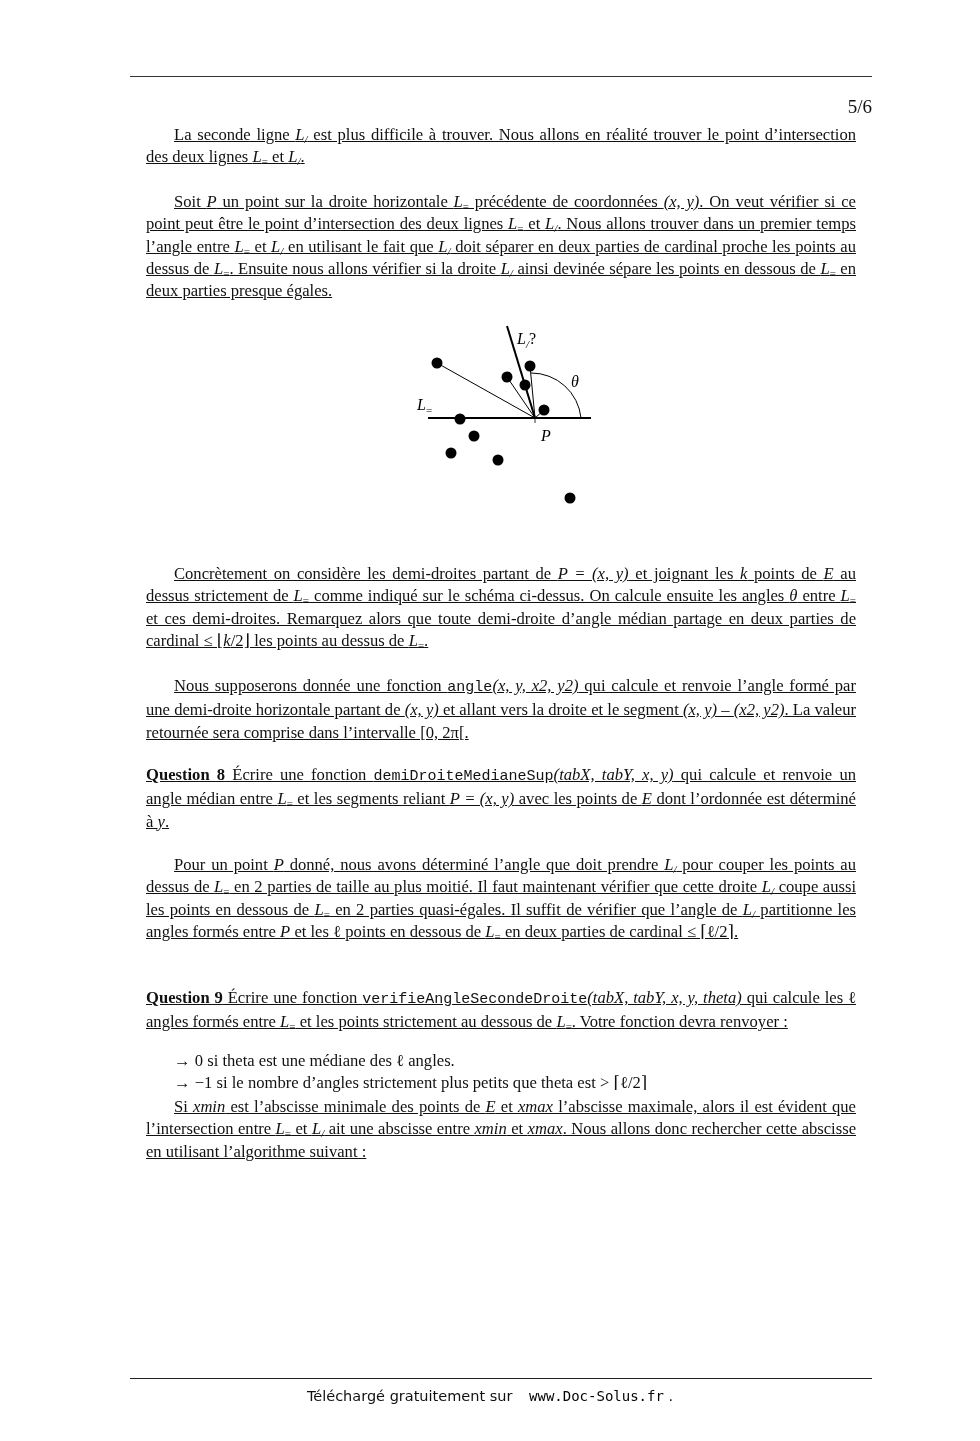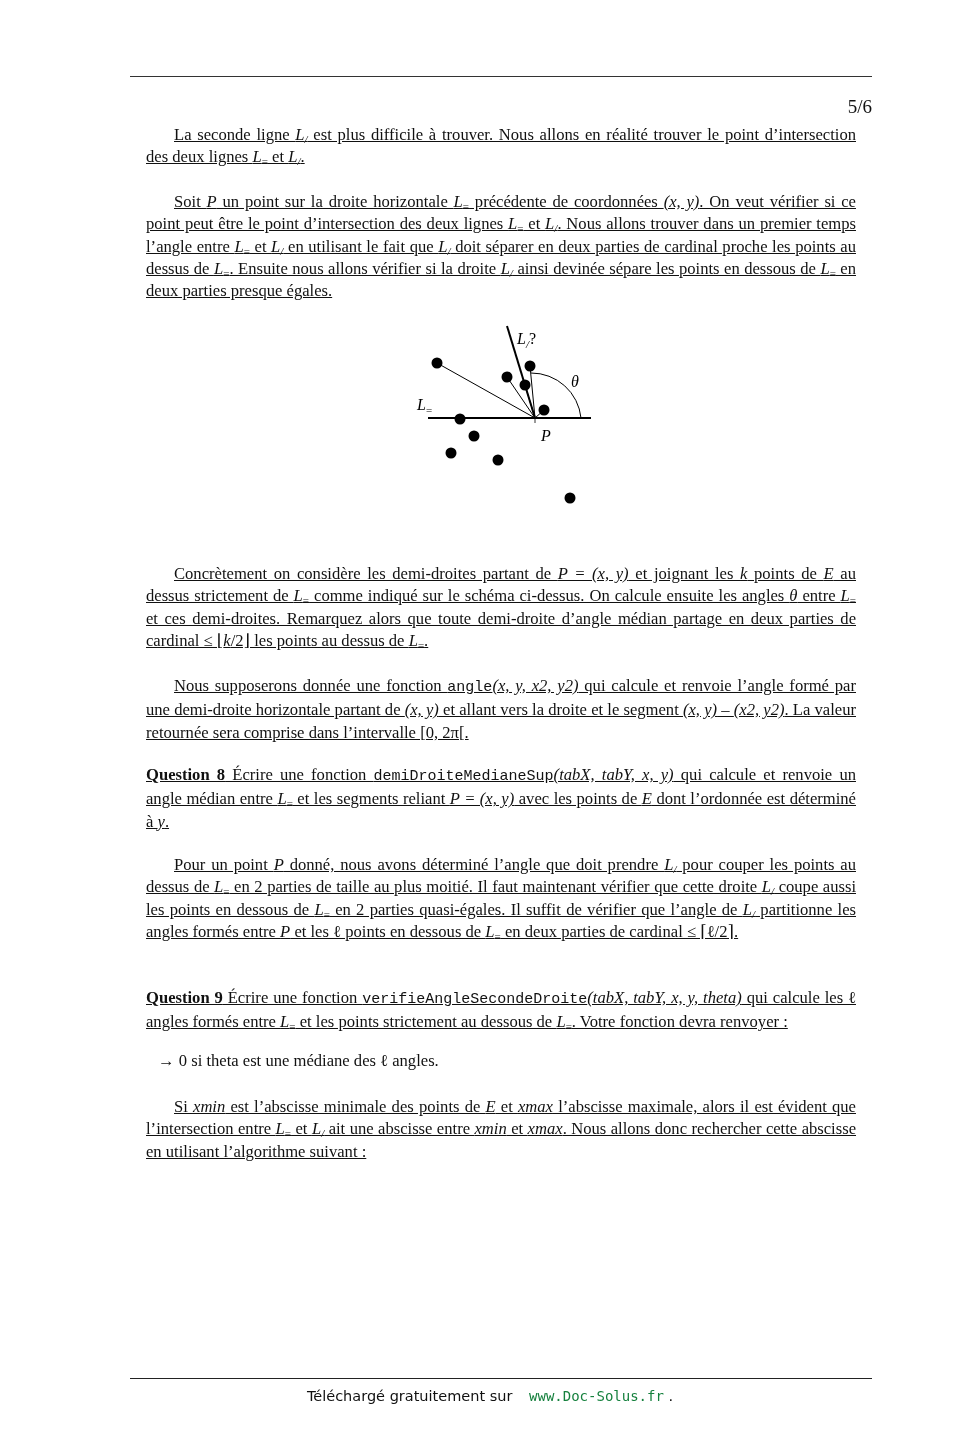--- a/index.html
+++ b/index.html
@@ -9,26 +9,26 @@
   .header-title { position: absolute; left: 0; right: 0; top: 2px; text-align: center; font-size: 17px; }
   .header-page { position: absolute; right: 0; top: 0px; font-size: 19px; margin-top: 44px; }
   p { margin: 16px; font-size: 16.6px; line-height: 22.3px; text-align: justify; text-decoration: underline; }
   .indent { text-indent: 28px; }
   i, .m { font-style: italic; }
   .r { font-style: normal; }
   sub { font-size: 11px; vertical-align: -3px; line-height: 0; }
   .tt { font-family: "Liberation Mono", "DejaVu Sans Mono", monospace; font-size: 15px; }
   b { font-weight: bold; }
   .blk { position: absolute; left: 130px; width: 742px; }
-  .list { margin: 0; padding: 0; list-style: none; }
+  .list { margin: 16px; padding: 0; list-style: none; }
   .list li { font-size: 16.6px; line-height: 22.3px; padding-left: 28px; }
   .footer-line { position: absolute; left: 130px; top: 1378px; width: 742px; border-top: 1.4px solid #222; }
   .footer { position: absolute; left: 0; width: 980px; top: 1388px; text-align: center;
             font-family: "DejaVu Sans", sans-serif; font-size: 14.5px; }
-  .footer a { color: #15803d; text-decoration: none; font-family: "DejaVu Sans Mono", monospace; font-size: 14px; margin-left: 12px; }
+  .footer a { color: #000000; text-decoration: none; font-family: "DejaVu Sans Mono", monospace; font-size: 14px; margin-left: 12px; }
   svg text { font-family: "Liberation Serif", serif; font-style: italic; }
 </style>
 </head>
 <body>
 
 <div class="header">
   <span class="header-page">5/6</span>
 </div>
 
 <div class="blk" style="top:108px;">
@@ -101,20 +101,21 @@
     <span>Pour un point </span><i>P</i><span> donné, nous avons déterminé l’angle que doit prendre </span><i>L<sub>/</sub></i><span> pour couper les points au dessus de </span><i>L<sub class="r">=</sub></i><span> en 2 parties de taille au plus moitié. Il faut maintenant vérifier que cette droite </span><i>L<sub>/</sub></i><span> coupe aussi les points en dessous de </span><i>L<sub class="r">=</sub></i><span> en 2 parties quasi-égales. Il suffit de vérifier que l’angle de </span><i>L<sub>/</sub></i><span> partitionne les angles formés entre </span><i>P</i><span> et les ℓ points en dessous de </span><i>L<sub class="r">=</sub></i><span> en deux parties de cardinal ≤ ⌈ℓ/2⌉.</span>
   </p>
 </div>
 
 <div class="blk" style="top:971px;">
   <p>
     <b>Question 9</b><span>  Écrire une fonction </span><span class="tt">verifieAngleSecondeDroite</span><i>(tabX, tabY, x, y, theta)</i><span> qui calcule les ℓ angles formés entre </span><i>L<sub class="r">=</sub></i><span> et les points strictement au dessous de </span><i>L<sub class="r">=</sub></i><span>. Votre fonction devra renvoyer :</span>
   </p>
   <ul class="list">
     <li>→ 0 si theta est une médiane des ℓ angles.</li>
+    <li>→ −1 si le nombre d’angles strictement plus petits que theta est &gt; ⌈ℓ/2⌉</li>
   </ul>
 </div>
 
 <div class="blk" style="top:1080px;">
   <p class="indent">
     <span>Si </span><i>xmin</i><span> est l’abscisse minimale des points de </span><i>E</i><span> et </span><i>xmax</i><span> l’abscisse maximale, alors il est évident que l’intersection entre </span><i>L<sub class="r">=</sub></i><span> et </span><i>L<sub>/</sub></i><span> ait une abscisse entre </span><i>xmin</i><span> et </span><i>xmax</i><span>. Nous allons donc rechercher cette abscisse en utilisant l’algorithme suivant :</span>
   </p>
 </div>
 
 <div class="footer-line"></div>

